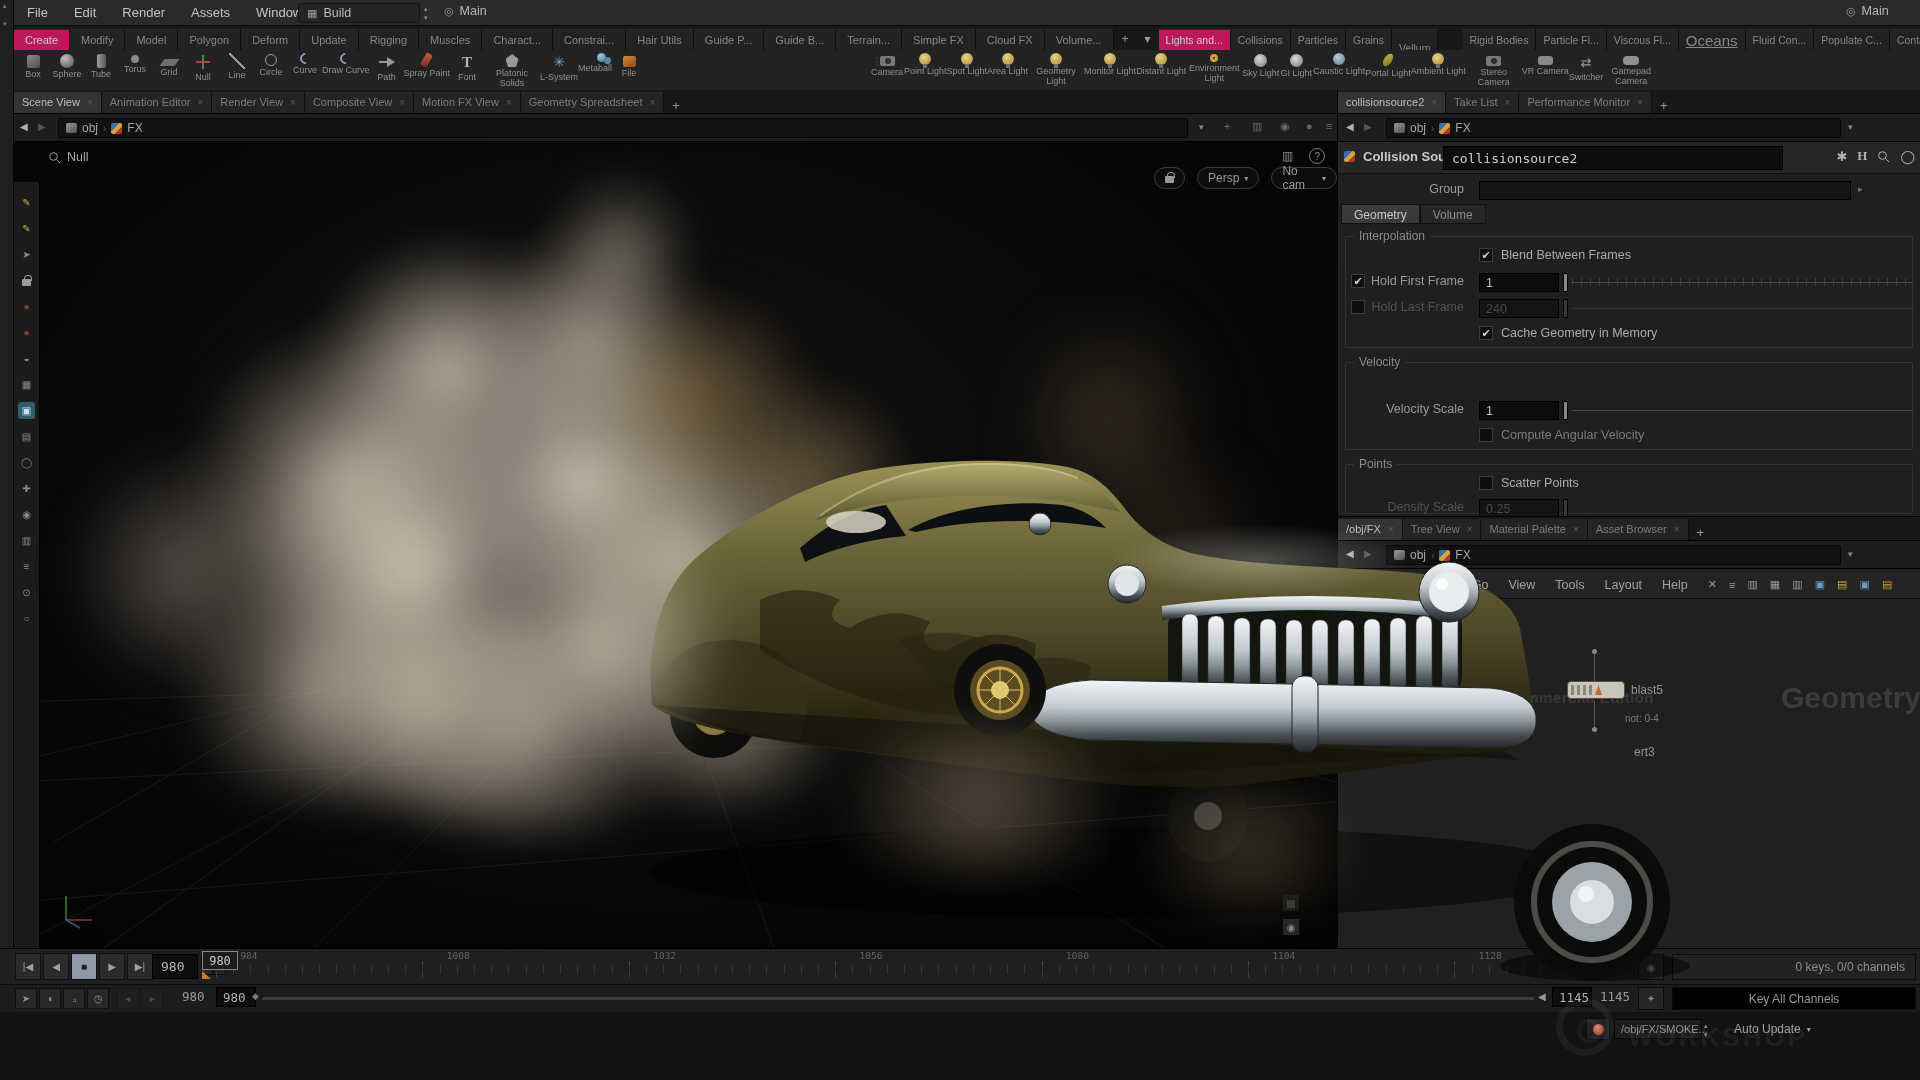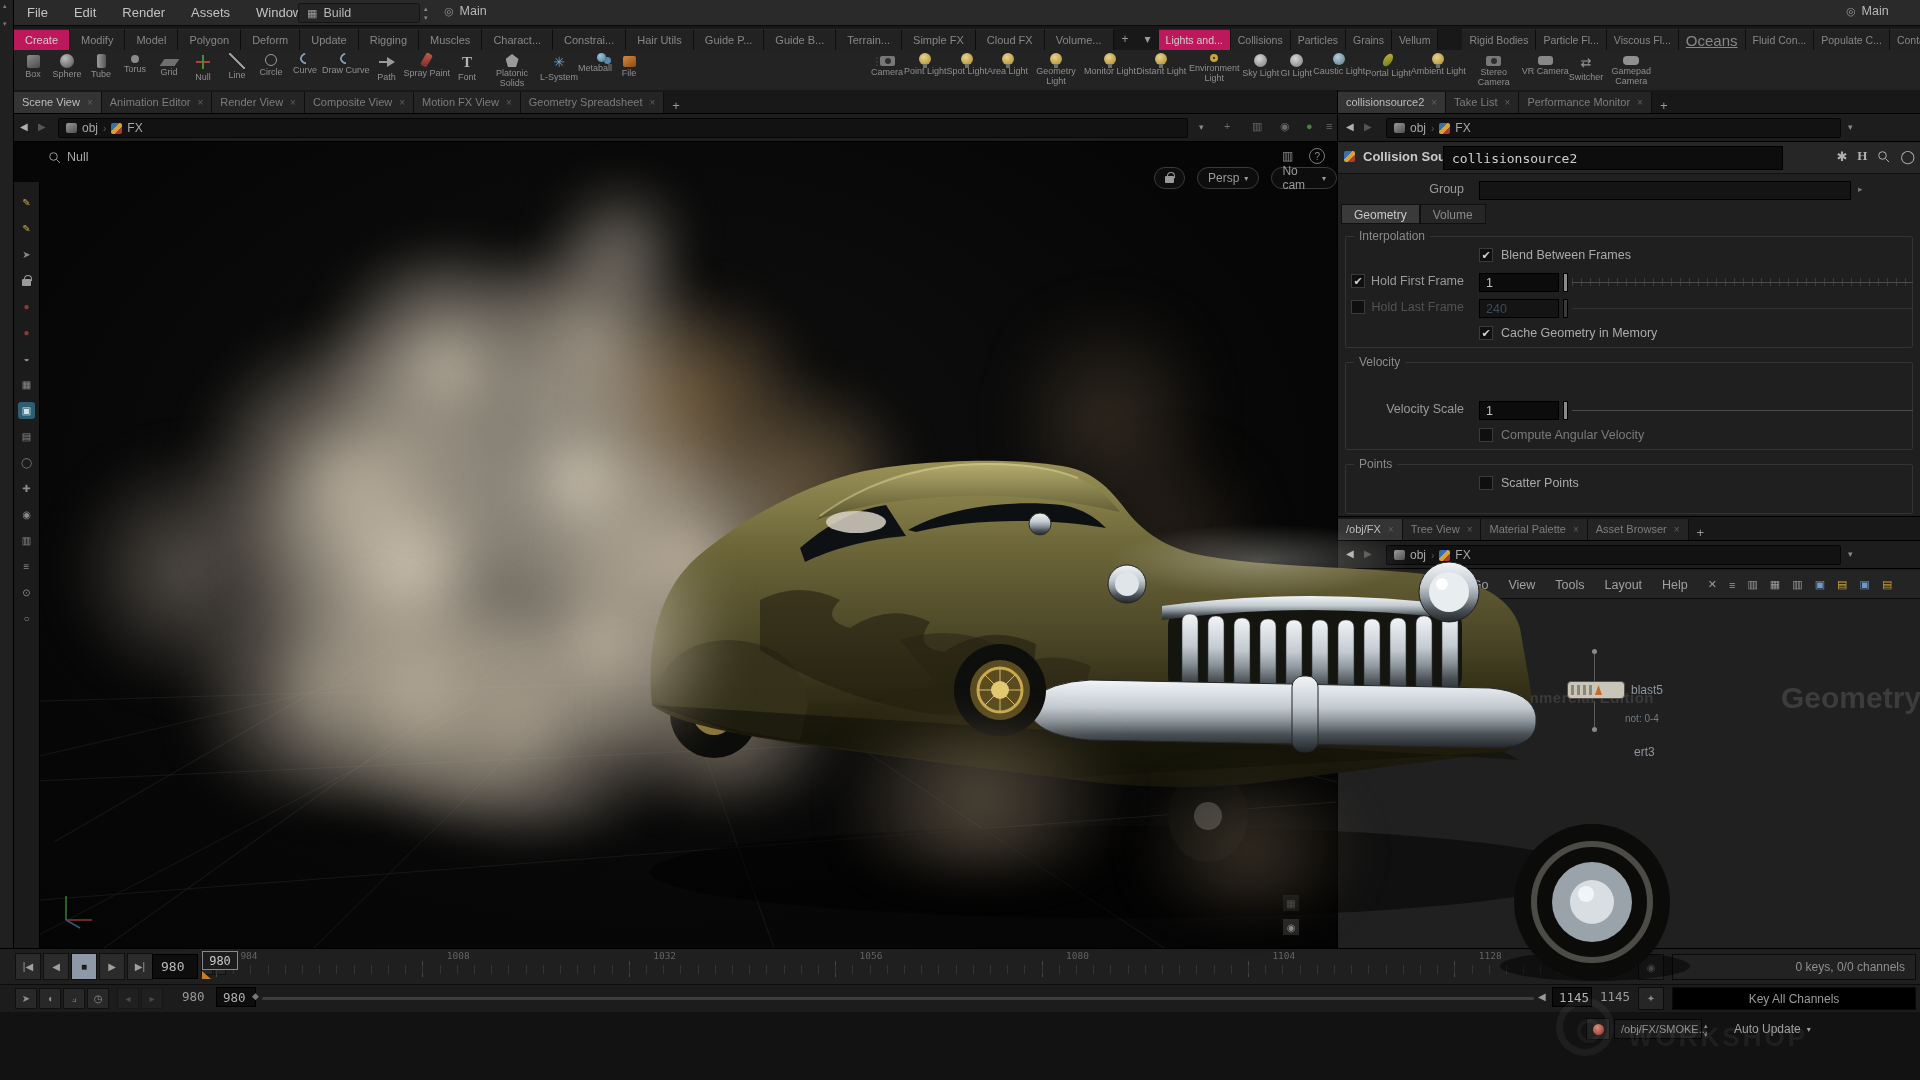--- a/index.html
+++ b/index.html
@@ -227,21 +227,21 @@
       <div class="shelf-tab">Terrain...</div>
       <div class="shelf-tab">Simple FX</div>
       <div class="shelf-tab">Cloud FX</div>
       <div class="shelf-tab">Volume...</div>
       <div class="shelf-btn">+</div>
       <div class="shelf-btn">▾</div>
       <div class="shelf-tab active" style="padding: 0px 7px; font-size: 10.5px;">Lights and...</div>
       <div class="shelf-tab" style="padding: 0px 7px; font-size: 10.5px;">Collisions</div>
       <div class="shelf-tab" style="padding: 0px 7px; font-size: 10.5px;">Particles</div>
       <div class="shelf-tab" style="padding: 0px 7px; font-size: 10.5px;">Grains</div>
-      <div class="shelf-tab" style="padding: 0px 7px; font-size: 10.5px;">Vellum</div>
+      <div class="shelf-tab" style="padding: 8px 7px; font-size: 10.5px;">Vellum</div>
       <div class="shelf-tab" style="padding: 0px 7px; font-size: 10.5px; margin-left: 24px;">Rigid Bodies</div>
       <div class="shelf-tab" style="padding: 0px 7px; font-size: 10.5px;">Particle Fl...</div>
       <div class="shelf-tab" style="padding: 0px 7px; font-size: 10.5px;">Viscous Fl...</div>
       <div class="shelf-tab" style="padding: 0px 7px; font-size: 15px; text-decoration: underline;">Oceans</div>
       <div class="shelf-tab" style="padding: 0px 7px; font-size: 10.5px;">Fluid Con...</div>
       <div class="shelf-tab" style="padding: 0px 7px; font-size: 10.5px;">Populate C...</div>
       <div class="shelf-tab" style="padding: 0px 7px; font-size: 10.5px;">Container...</div>
       <div class="shelf-tab" style="padding: 0px 7px; font-size: 10.5px;">Pyro FX</div>
     </div>
 
@@ -609,20 +609,25 @@
       <span class="pcheck off">✔</span>
       <span class="pchklabel dim">Compute Angular Velocity</span>
     </div>
 
     <div class="pgroup" style="top:374px;height:50px">
       <span class="pgtitle">Points</span>
     </div>
     <div class="prow" style="top:382px">
       <span class="pcheck off">✔</span>
       <span class="pchklabel">Scatter Points</span>
+    </div>
+    <div class="prow" style="top:406px">
+      <span class="plabel dis">Density Scale</span>
+      <div class="pfield dis">0.25</div>
+      <span class="phandle dis"></span>
     </div>
   </div>
 
   <div class="net-pane">
     <div class="pane-tabs" id="net-tabs">
         <div class="pane-tab active">
           <span class="tl">/obj/FX</span>
           <span class="tx">×</span>
         </div>
         <div class="pane-tab">

